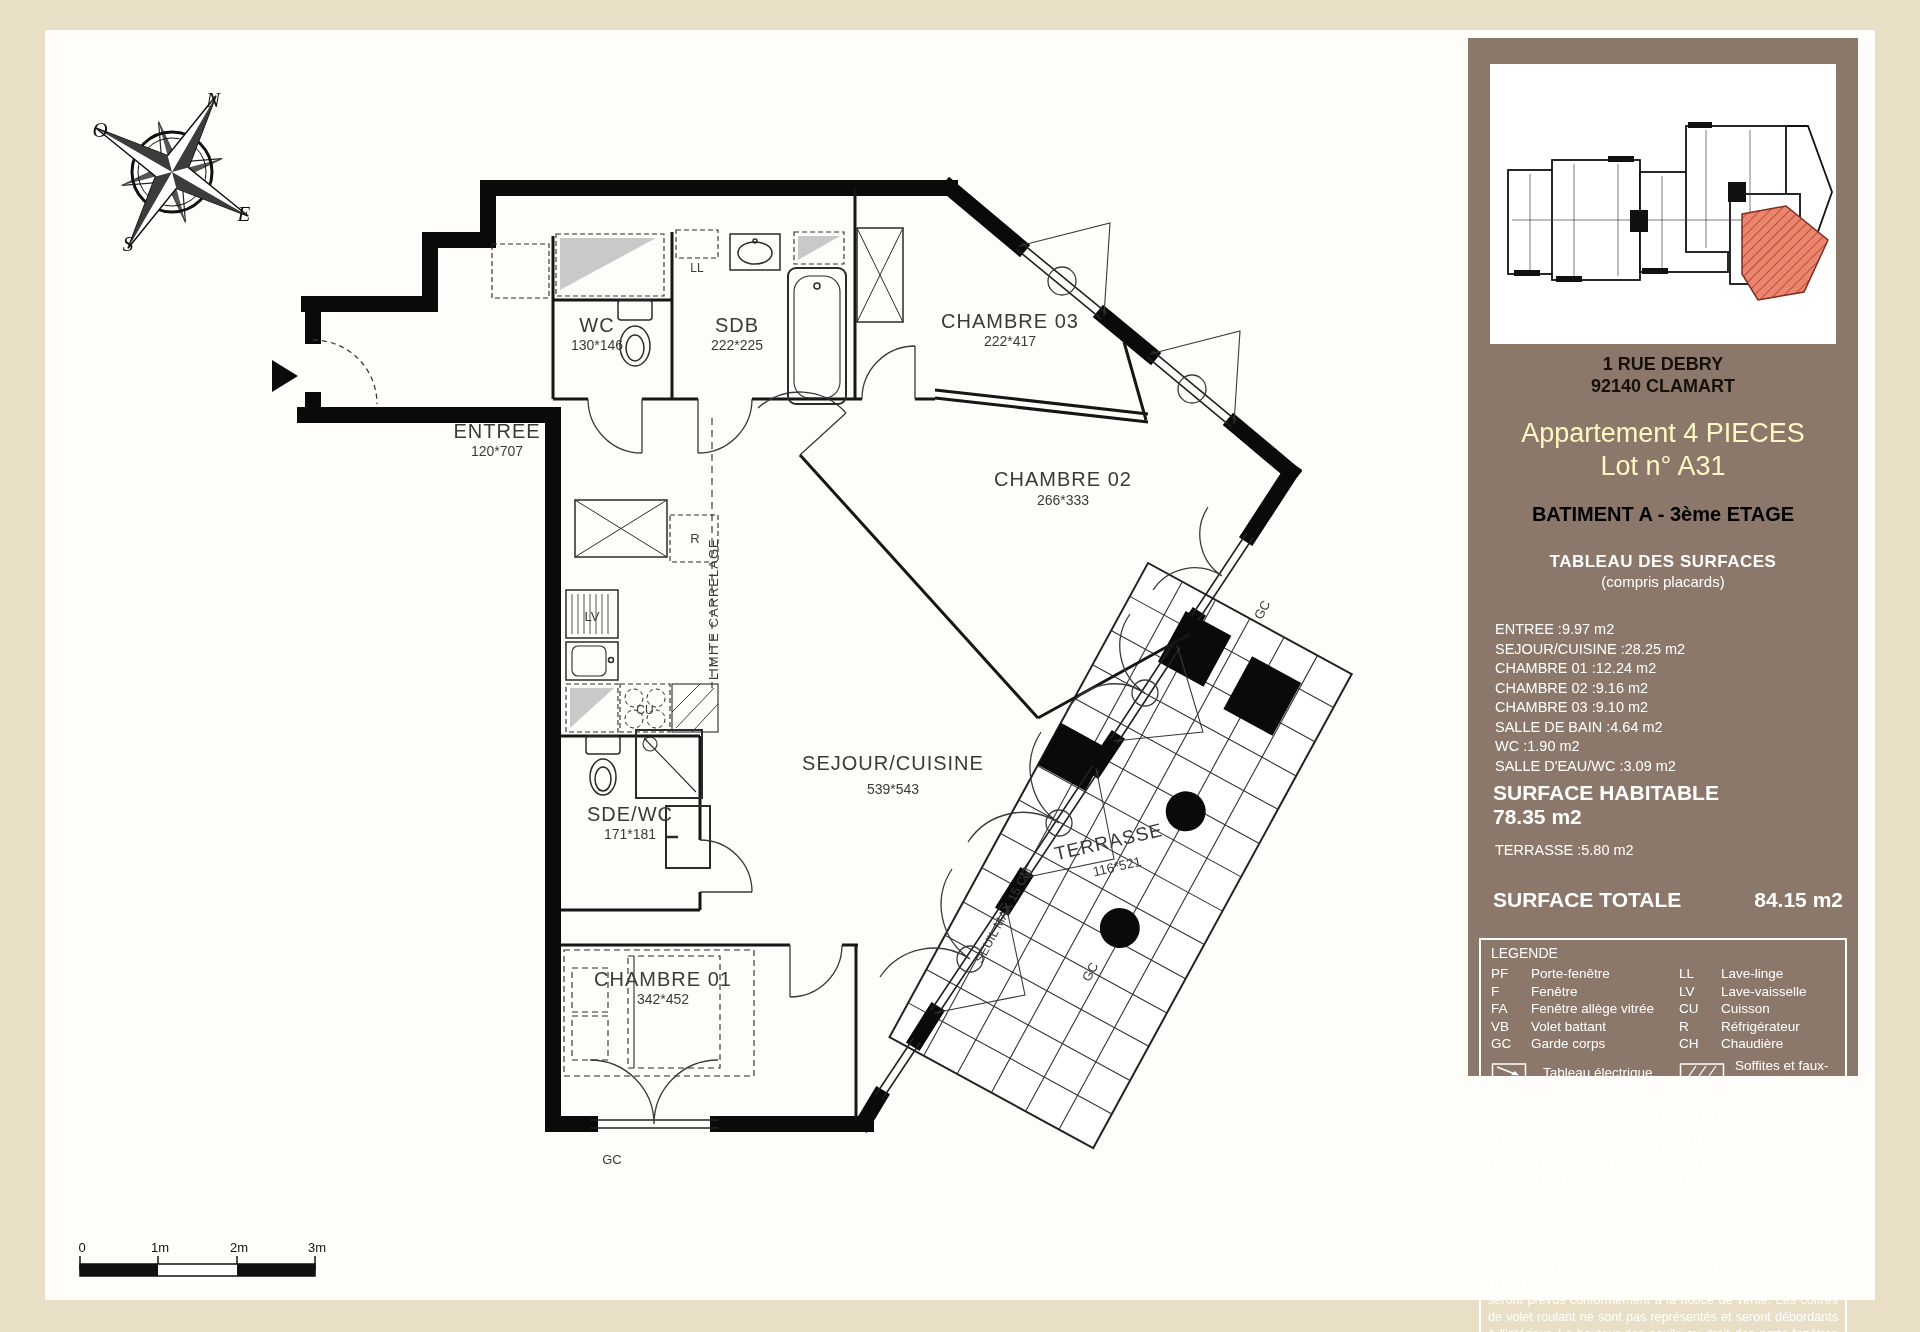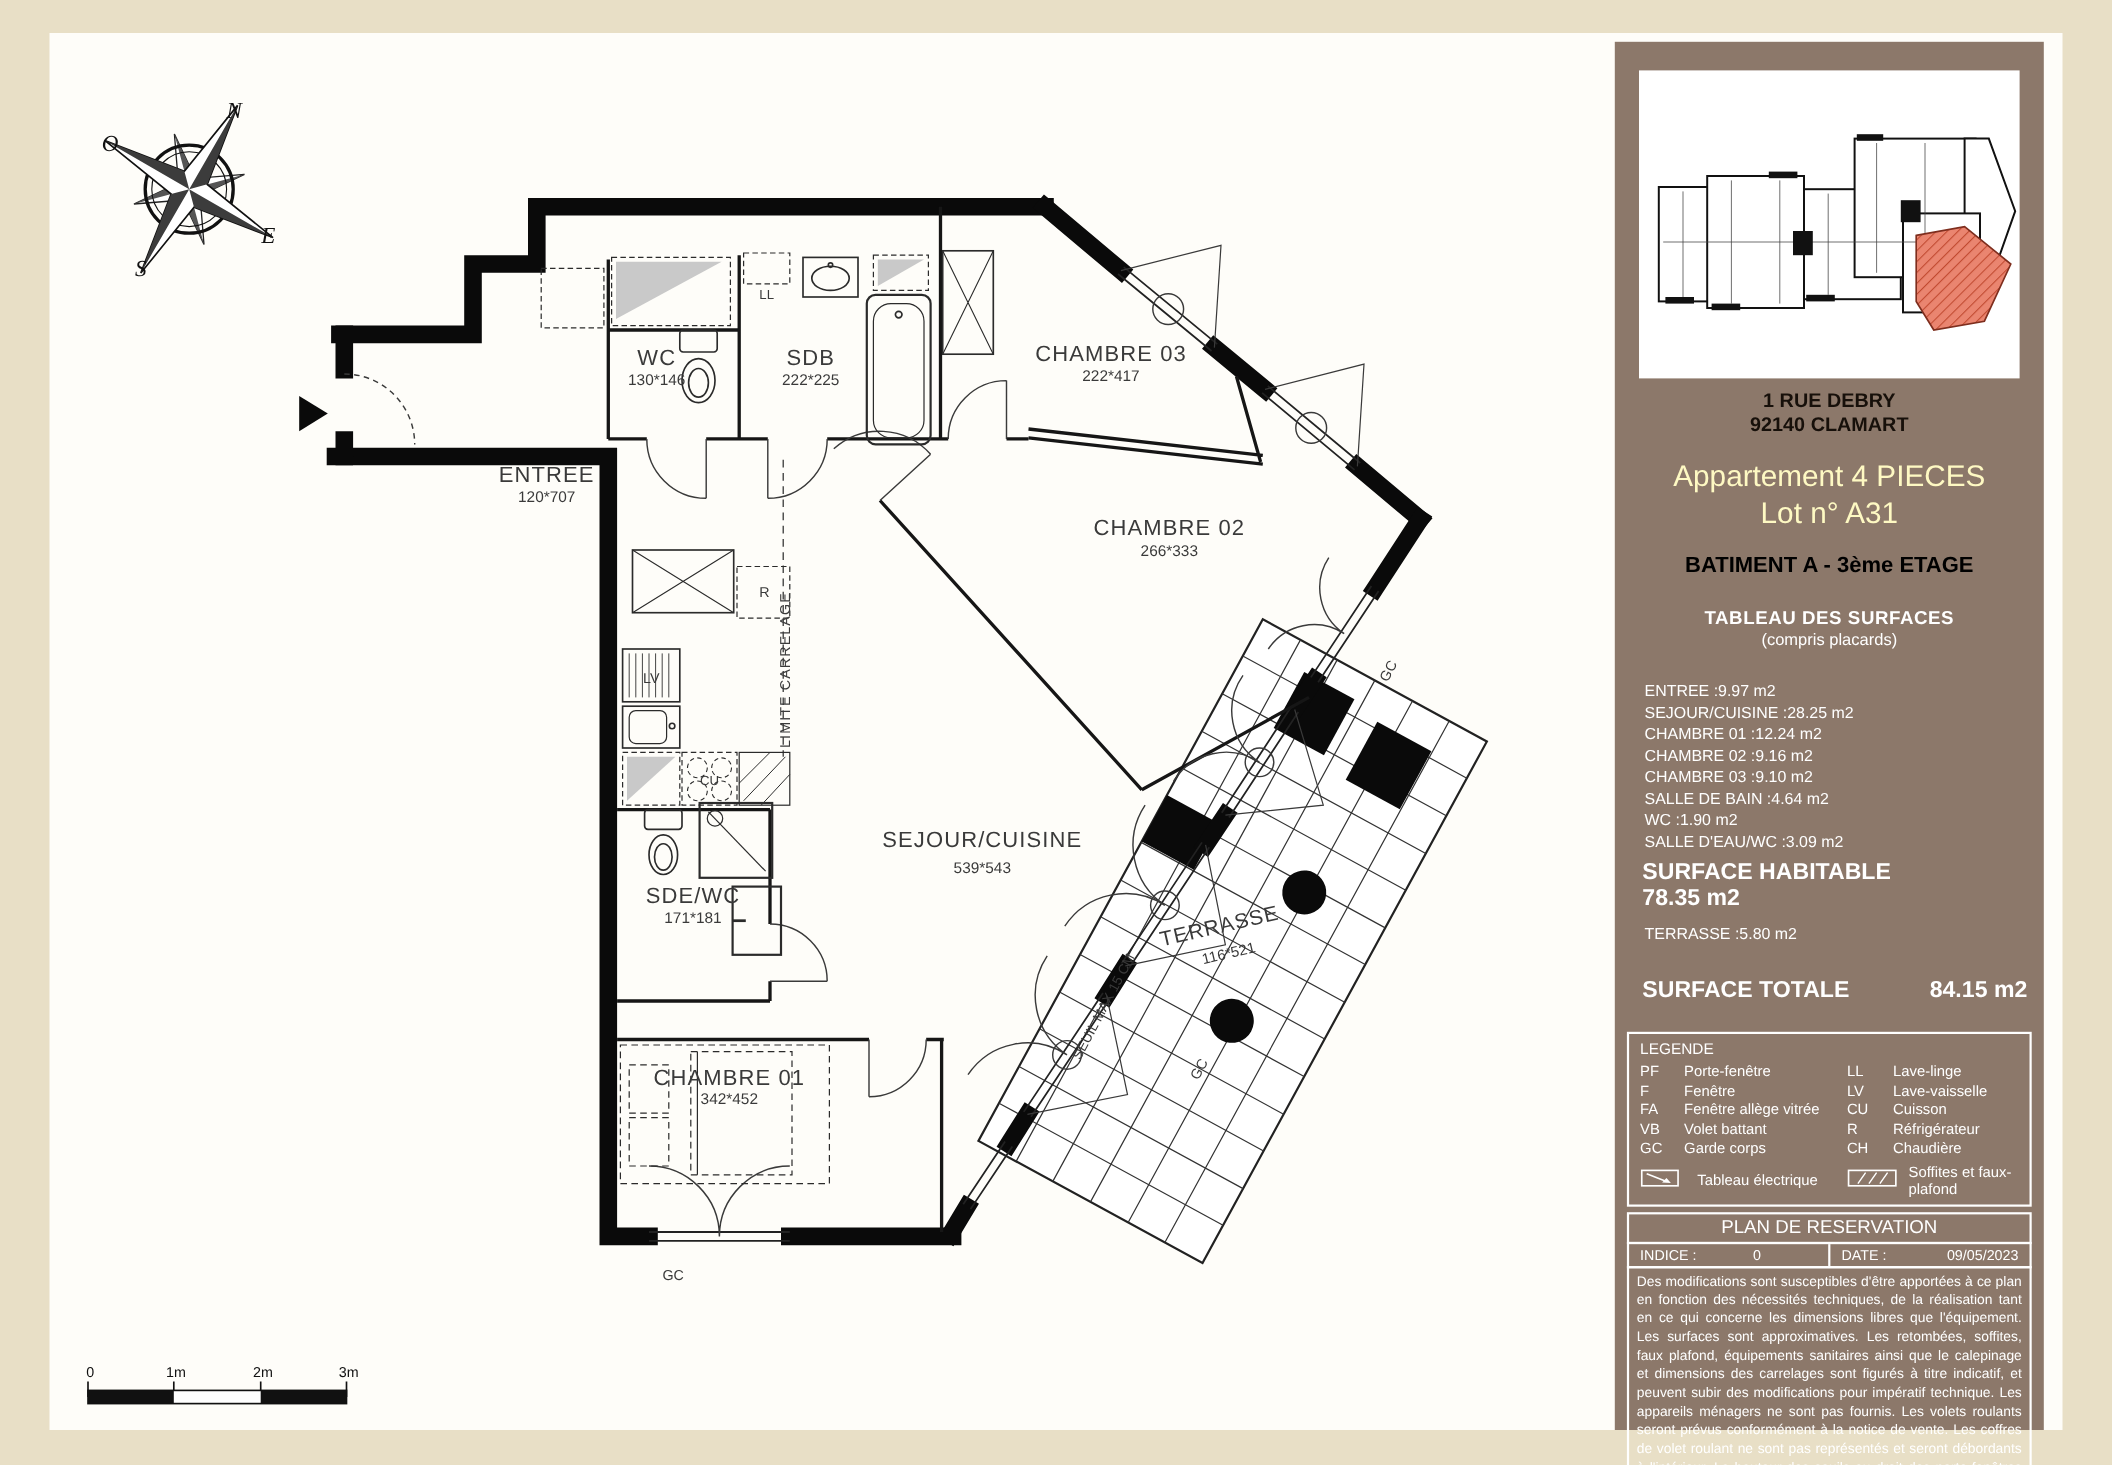--- a/index.html
+++ b/index.html
@@ -1,21 +1,21 @@
 <!DOCTYPE html>
 <html><head>
 <meta charset="utf-8">
 <style>
   html,body{margin:0;padding:0;}
   body{width:1920px;height:1332px;background:#e8dfc6;position:relative;overflow:hidden;
        font-family:"Liberation Sans",sans-serif;}
   #paper{position:absolute;left:45px;top:30px;width:1830px;height:1270px;background:#fefdf9;}
   #plan-svg{position:absolute;left:0;top:0;}
   
-  #panel{position:absolute;left:1468px;top:38px;width:390px;height:1262px;background:#8c786a;
+  #panel{position:absolute;left:1468px;top:38px;width:390px;height:1038px;background:#8c786a;
          box-sizing:border-box;padding:26px 11px 10px 11px;color:#fff;}
   .minimap{width:346px;height:280px;background:#fff;margin:0 auto;}
   .address{text-align:center;color:#17100a;font-weight:bold;font-size:18px;line-height:22px;margin-top:9px;}
   .apt{text-align:center;color:#fef9c3;font-size:27px;line-height:33px;margin-top:20px;font-weight:400;}
   .batiment{text-align:center;color:#000000;font-weight:bold;font-size:20px;margin-top:20px;}
   .surf-title{text-align:center;font-weight:bold;font-size:17px;margin-top:26px;letter-spacing:.5px;}
   .surf-sub{text-align:center;font-size:15px;margin-top:1px;}
   .rows{margin-top:30px;font-size:14.5px;}
   .srow{display:flex;justify-content:flex-start;line-height:19.5px;padding:0 10px 0 16px;}
   .srow .v{text-align:right;}

